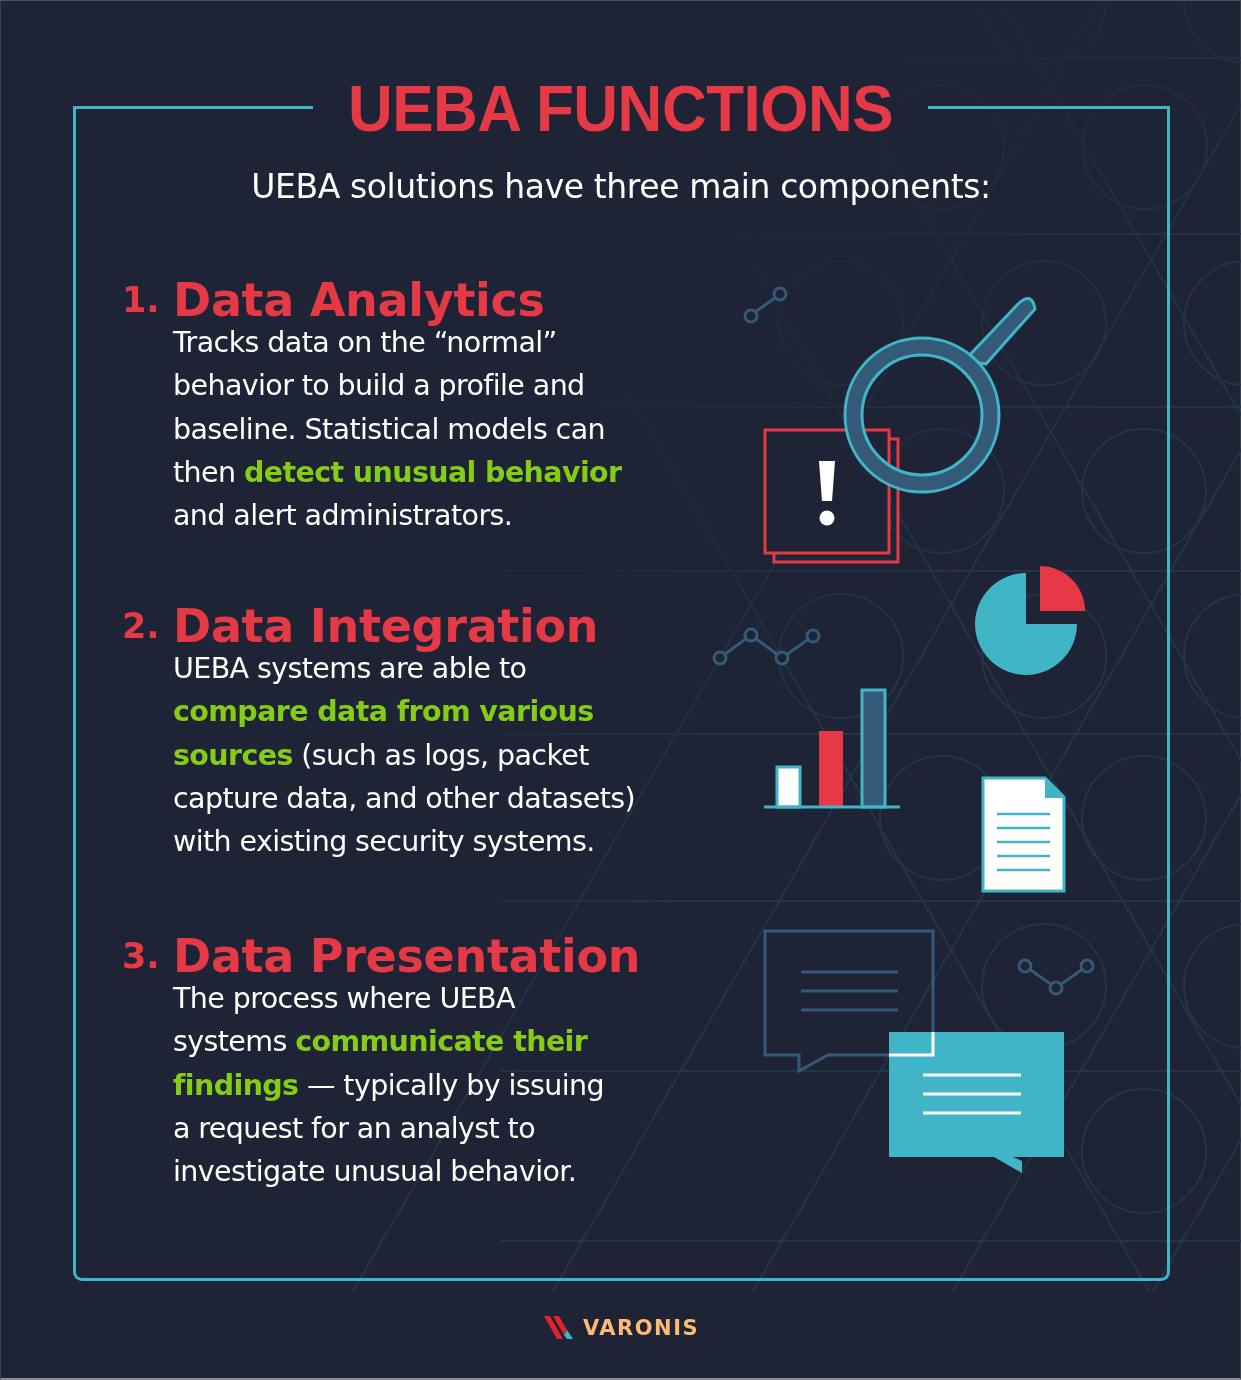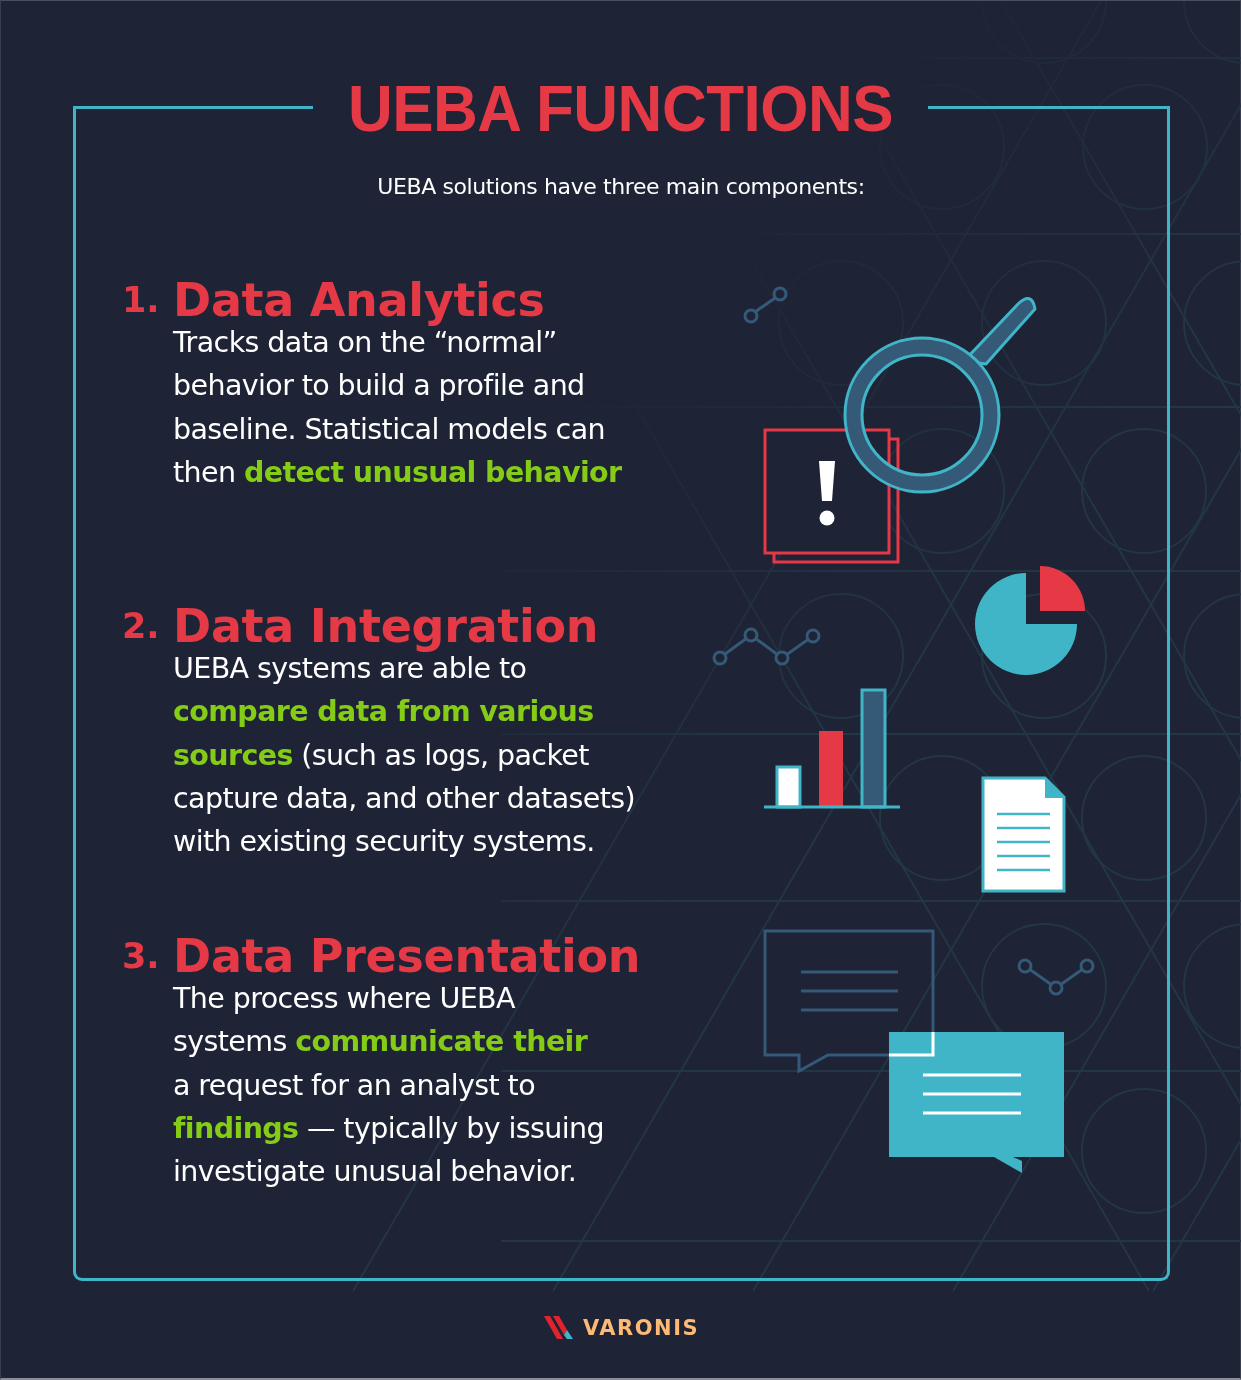--- a/index.html
+++ b/index.html
@@ -20,21 +20,21 @@
     .frame-top-left { position: absolute; left: 72px; top: 105px; width: 240px; height: 3px; background: #41b5c8; }
     .frame-top-right { position: absolute; left: 927px; top: 105px; width: 242px; height: 3px; background: #41b5c8; }
     .title {
       position: absolute; left: 312px; top: 72px; width: 615px; text-align: center;
       color: #e63946; font-weight: 700; font-size: 62px; letter-spacing: -0.5px;
       font-family: "Liberation Sans", sans-serif; line-height: 72px;
       transform: scaleY(1.05);
     }
     .subtitle {
       position: absolute; left: 140px; top: 166px; width: 960px; text-align: center;
-      color: #ffffff; font-size: 22px; line-height: 40px; font-weight: 400;
+      color: #ffffff; font-size: 33px; line-height: 40px; font-weight: 400;
       font-family: "DejaVu Sans", sans-serif; letter-spacing: -0.4px;
     }
     .section { position: absolute; left: 100px; width: 600px; }
     .section .num {
       position: absolute; left: 21px; top: 0; color: #e63946; font-weight: 700;
       font-size: 35px; line-height: 50px; font-family: "DejaVu Sans", sans-serif;
     }
     .section .heading {
       position: absolute; left: 72px; top: 0; color: #e63946; font-weight: 700;
       font-size: 46px; line-height: 50px; font-family: "DejaVu Sans", sans-serif; letter-spacing: -0.3px;
@@ -122,20 +122,21 @@
   <p class="subtitle">UEBA solutions have three main components:</p>
 
   <div class="section" style="top:274px;">
     <span class="num">1.</span>
     <h2 class="heading">Data Analytics</h2>
     <div class="body">
         <span class="line"><span>Tracks data on the “normal”</span></span>
         <span class="line"><span>behavior to build a profile and</span></span>
         <span class="line"><span>baseline. Statistical models can</span></span>
         <span class="line"><span>then </span><span class="hl">detect unusual behavior</span></span>
+        <span class="line"><span>and alert administrators.</span></span>
       </div>
   </div>
 
   <div class="section" style="top:600px;">
     <span class="num">2.</span>
     <h2 class="heading">Data Integration</h2>
     <div class="body">
         <span class="line"><span>UEBA systems are able to</span></span>
         <span class="line"><span class="hl">compare data from various</span></span>
         <span class="line"><span class="hl">sources</span><span> (such as logs, packet</span></span>
@@ -143,22 +144,22 @@
         <span class="line"><span>with existing security systems.</span></span>
       </div>
   </div>
 
   <div class="section" style="top:930px;">
     <span class="num">3.</span>
     <h2 class="heading">Data Presentation</h2>
     <div class="body">
         <span class="line"><span>The process where UEBA</span></span>
         <span class="line"><span>systems </span><span class="hl">communicate their</span></span>
+        <span class="line"><span class="hl">findings</span><span> — typically by issuing</span></span>
         <span class="line"><span>a request for an analyst to</span></span>
-        <span class="line"><span class="hl">findings</span><span> — typically by issuing</span></span>
         <span class="line"><span>investigate unusual behavior.</span></span>
       </div>
   </div>
 
   <svg class="icons" width="1241" height="1380">
 
     <g stroke="#355a78" stroke-width="3" fill="none">
       <line x1="754" y1="311" x2="774" y2="297"></line>
       <circle cx="750" cy="315" r="6"></circle>
       <circle cx="779" cy="293" r="6"></circle>

